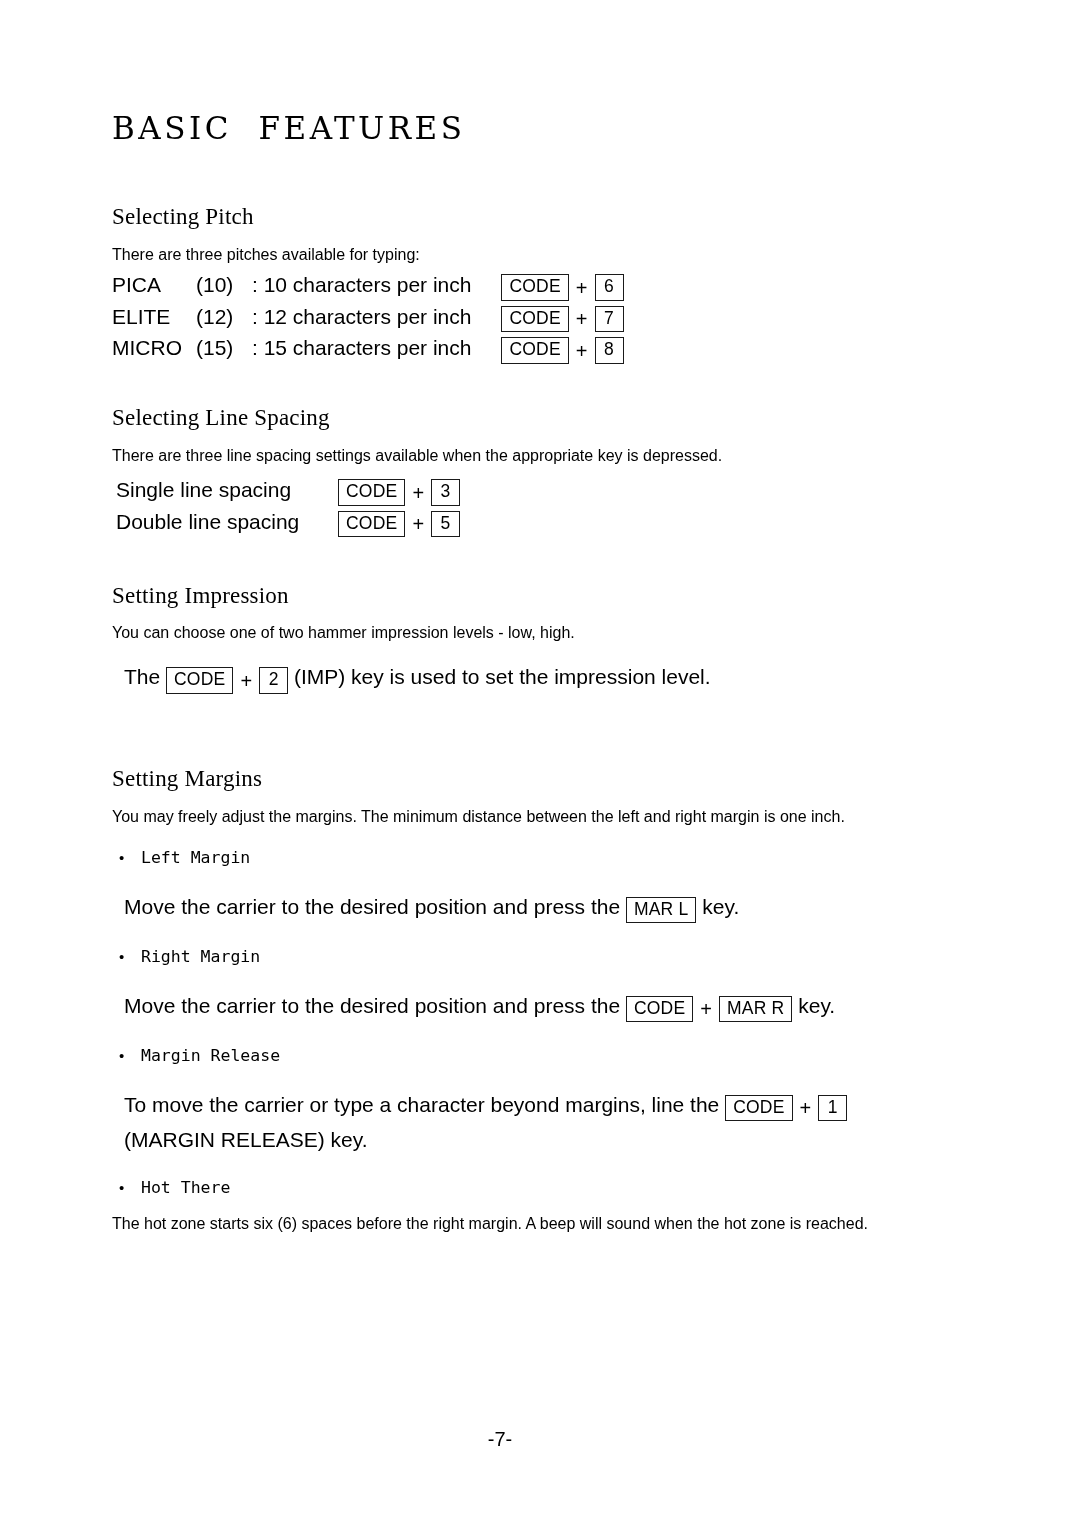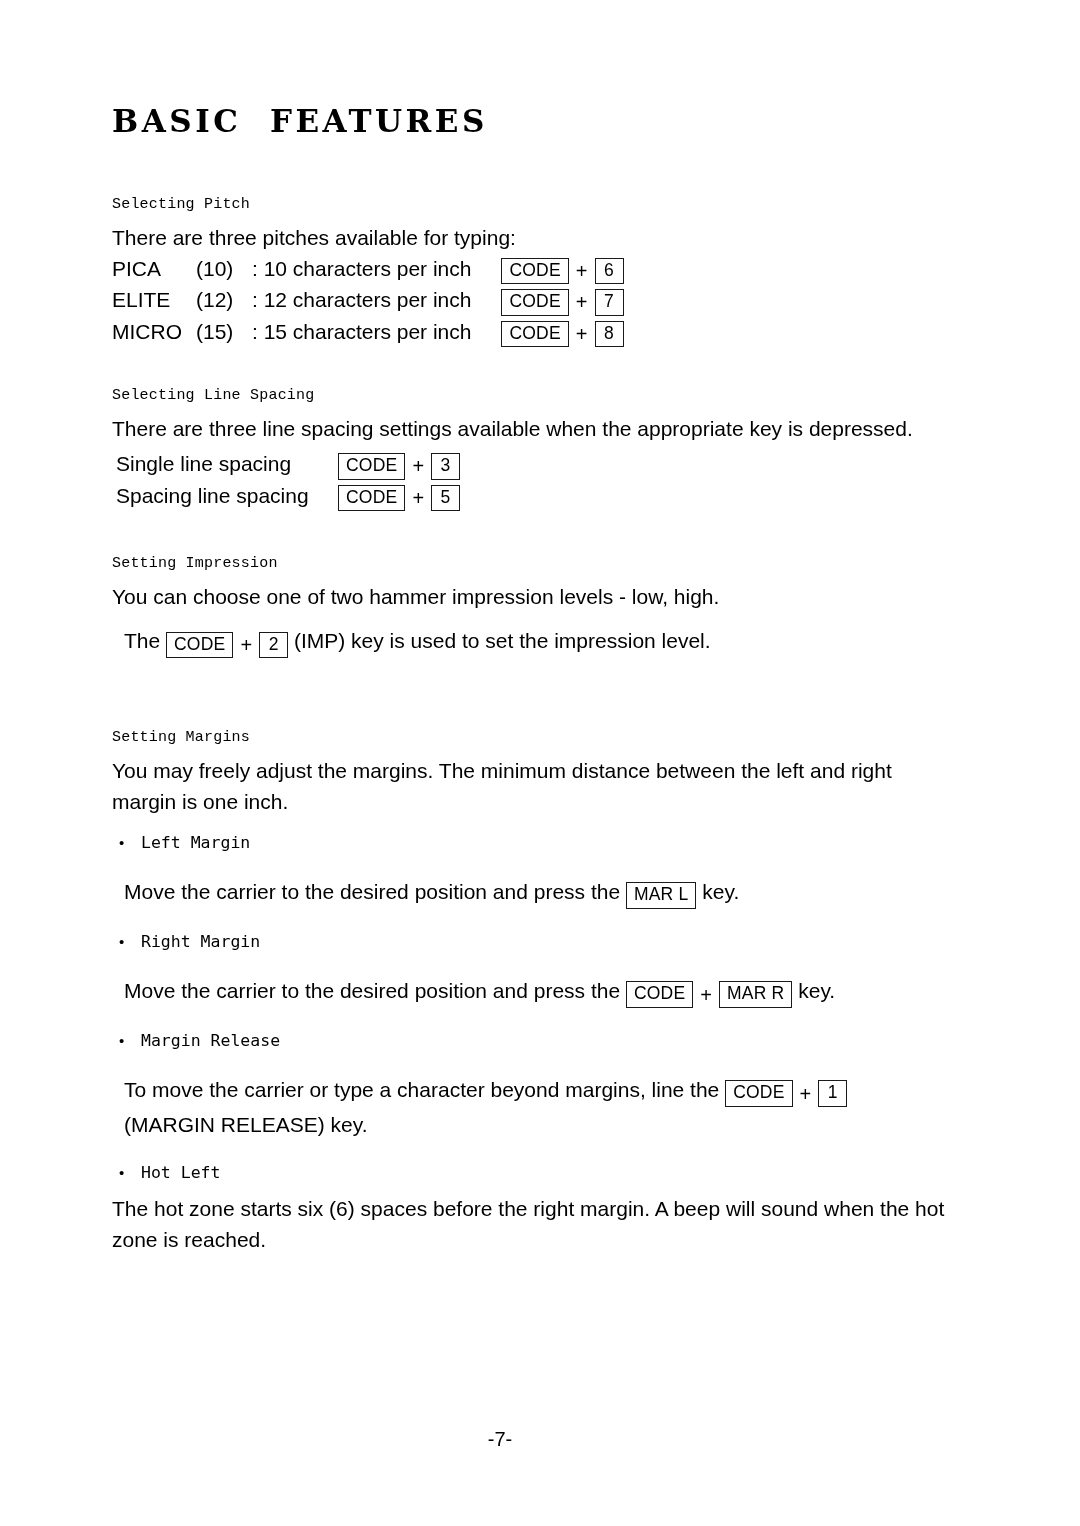--- a/index.html
+++ b/index.html
@@ -27,42 +27,42 @@
     position: absolute;
     left: 112px;
     top: 104px;
     width: 836px;
   }
 
   
   .doc-title {
     font-family: "DejaVu Serif", "Liberation Serif", serif;
     font-size: 31px;
-    font-weight: bold;
+    font-weight: normal;
     letter-spacing: 3.5px;
     line-height: 1.1;
-    margin: 0 0 0 0;
+    margin: 7px 0 0 0;
     white-space: pre;
   }
 
   
   .section-heading {
-    font-family: Liberation Mono, monospace;
-    font-size: 15px;
+    font-family: Liberation Serif, serif;
+    font-size: 23px;
     font-weight: normal;
     letter-spacing: 0.2px;
     line-height: 1.2;
     margin: 0;
     white-space: pre;
   }
 
   
   .body-text {
     font-family: "Liberation Sans", sans-serif;
-    font-size: 21px;
+    font-size: 16px;
     line-height: 31px;
     margin: 0;
   }
 
   
   .bullet-row {
     display: flex;
     align-items: baseline;
     font-family: "DejaVu Sans Mono", "Liberation Mono", monospace;
     font-size: 16.5px;
@@ -231,21 +231,21 @@
       <tbody>
         <tr>
           <td class="sp-label">Single line spacing</td>
           <td>
             <span class="keycombo">
               <span class="keycap">CODE</span><span class="plus">+</span><span class="keycap num">3</span>
             </span>
           </td>
         </tr>
         <tr>
-          <td class="sp-label">Spacing line spacing</td>
+          <td class="sp-label">Double line spacing</td>
           <td>
             <span class="keycombo">
               <span class="keycap">CODE</span><span class="plus">+</span><span class="keycap num">5</span>
             </span>
           </td>
         </tr>
       </tbody>
     </table>
 
     <div class="gap-l"></div>
@@ -309,21 +309,21 @@
       <span class="keycombo">
         <span class="keycap">CODE</span><span class="plus">+</span><span class="keycap num">1</span>
       </span>
       <span>(MARGIN RELEASE) key.</span>
     </p>
 
     <div class="gap-xs"></div>
 
     <div class="bullet-row">
       <span class="bullet-dot">•</span>
-      <span class="bullet-label">Hot Left</span>
+      <span class="bullet-label">Hot There</span>
     </div>
     <div class="gap-xs"></div>
     <p class="body-text">The hot zone starts six (6) spaces before the right margin. A beep will sound when the hot zone is reached.</p>
 
   </div>
 
   <div class="page-number">-7-</div>
 </div>
 
 </body></html>

